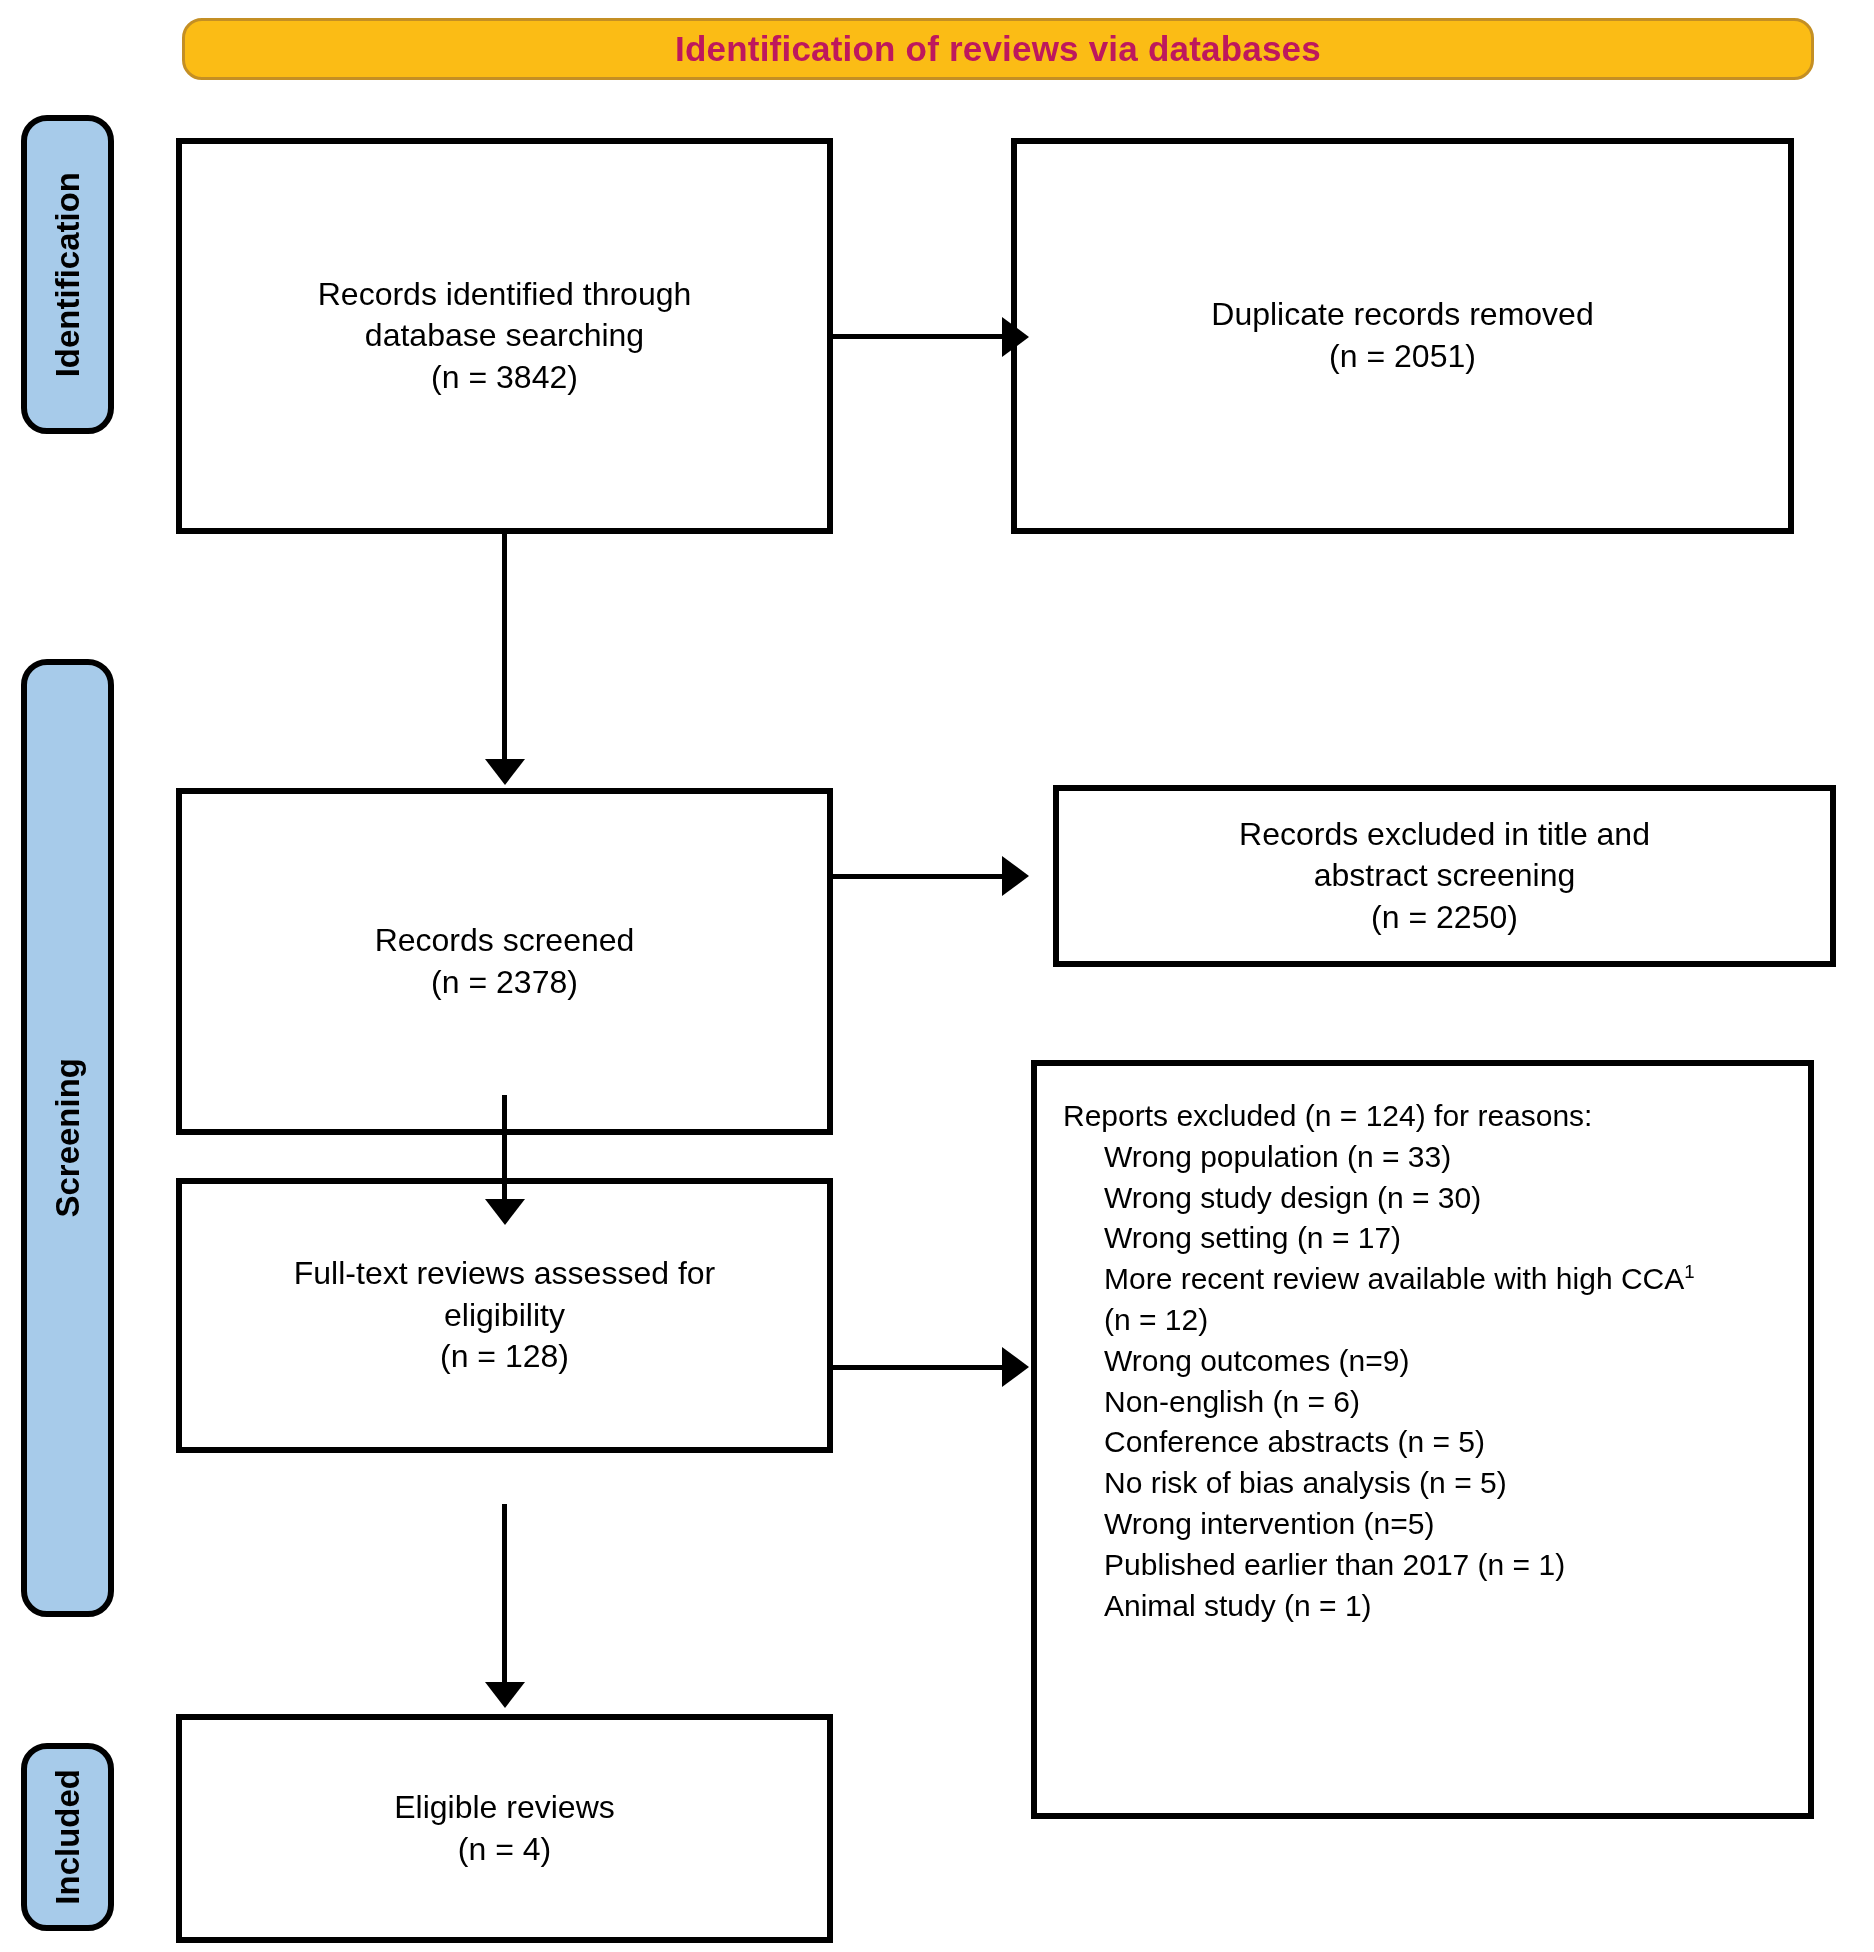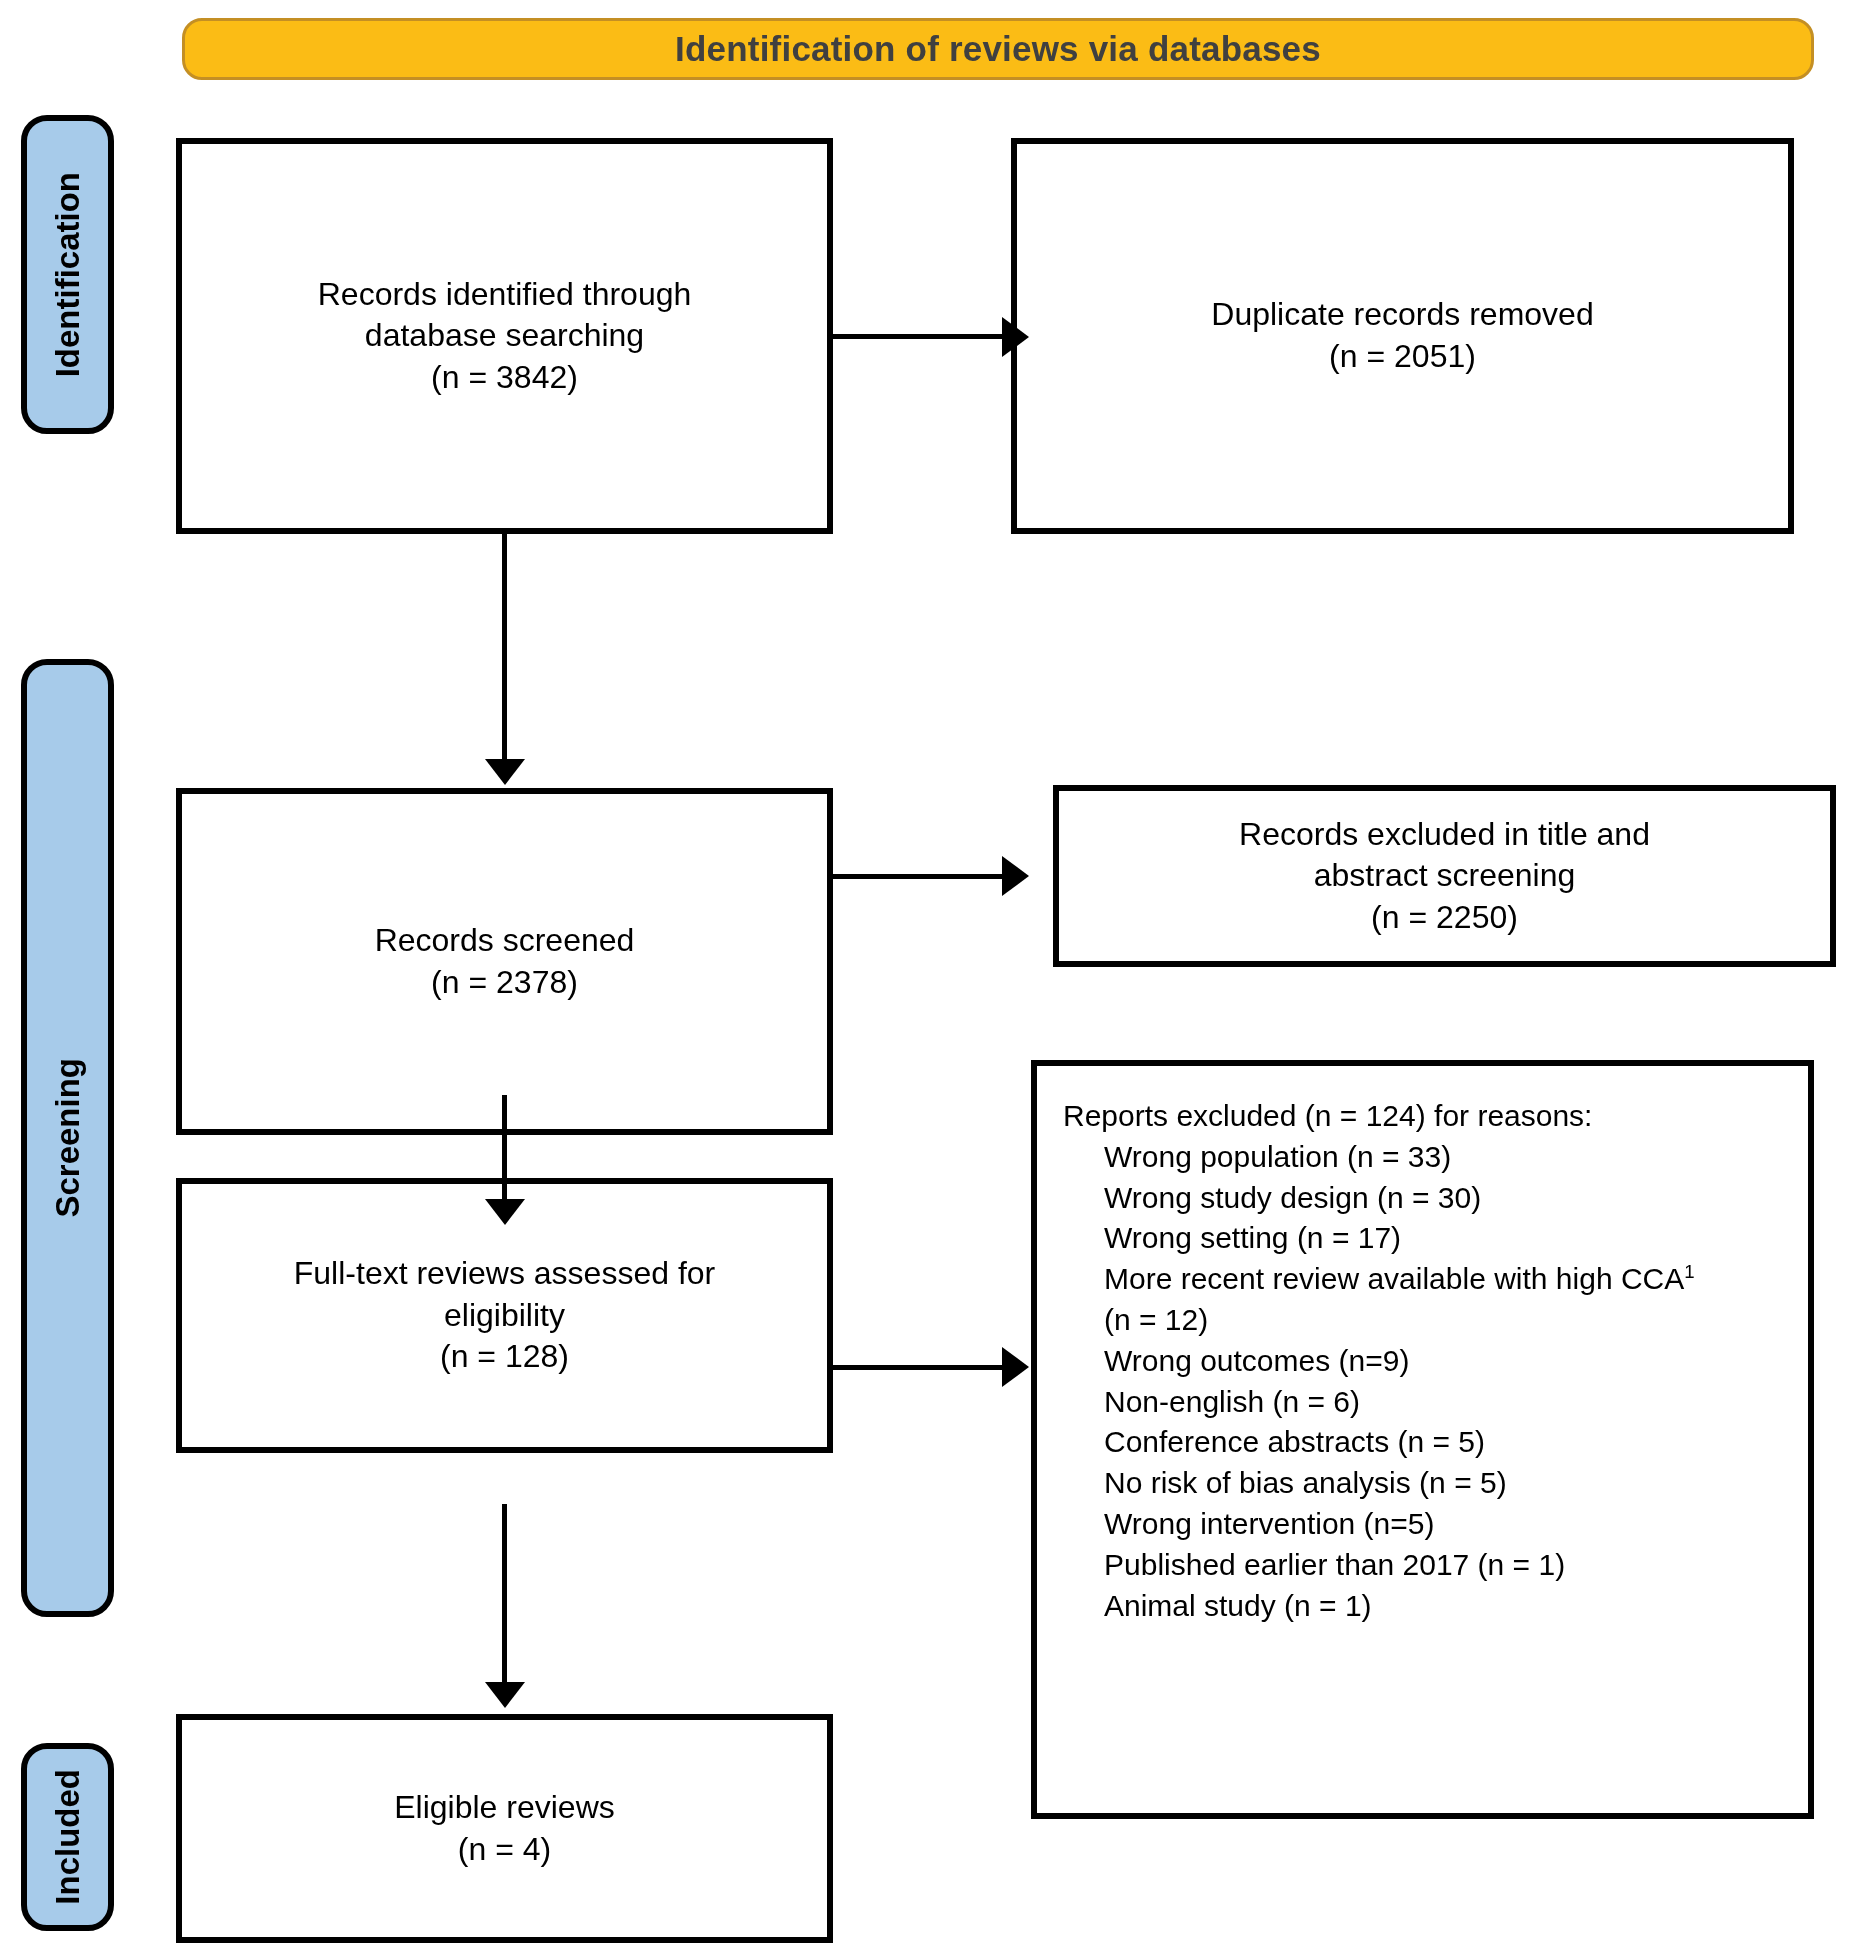--- a/index.html
+++ b/index.html
@@ -31,21 +31,21 @@
     border: 3.8px solid #C48F24;
     border-radius: 20px;
     box-sizing: border-box;
     display: flex;
     align-items: center;
     justify-content: center;
   }
   .header-banner .title {
     font-size: 35px;
     font-weight: bold;
-    color: #404040;
+    color: #be185d;
     letter-spacing: 0.2px;
     line-height: 1.1;
   }
 
   
   .stage-band {
     position: absolute;
     left: 20.5px;
     width: 93px;
     background: #A7CBEA;

